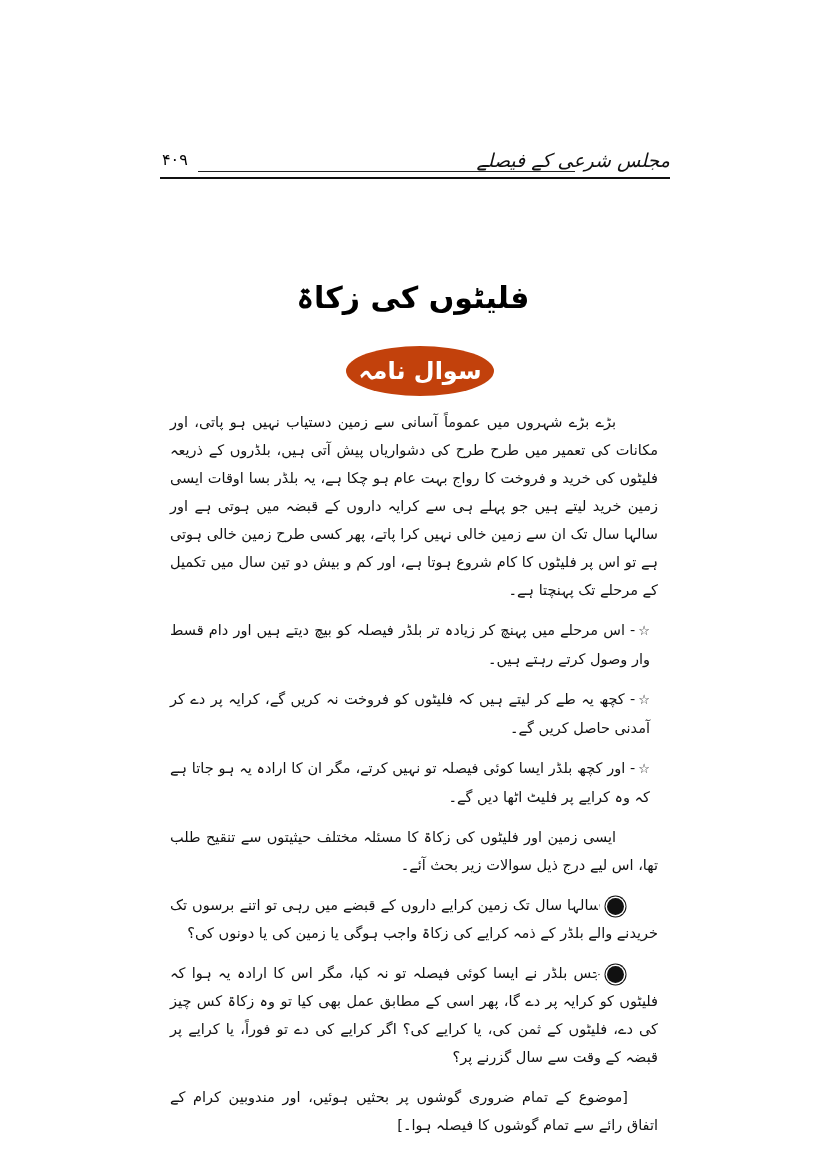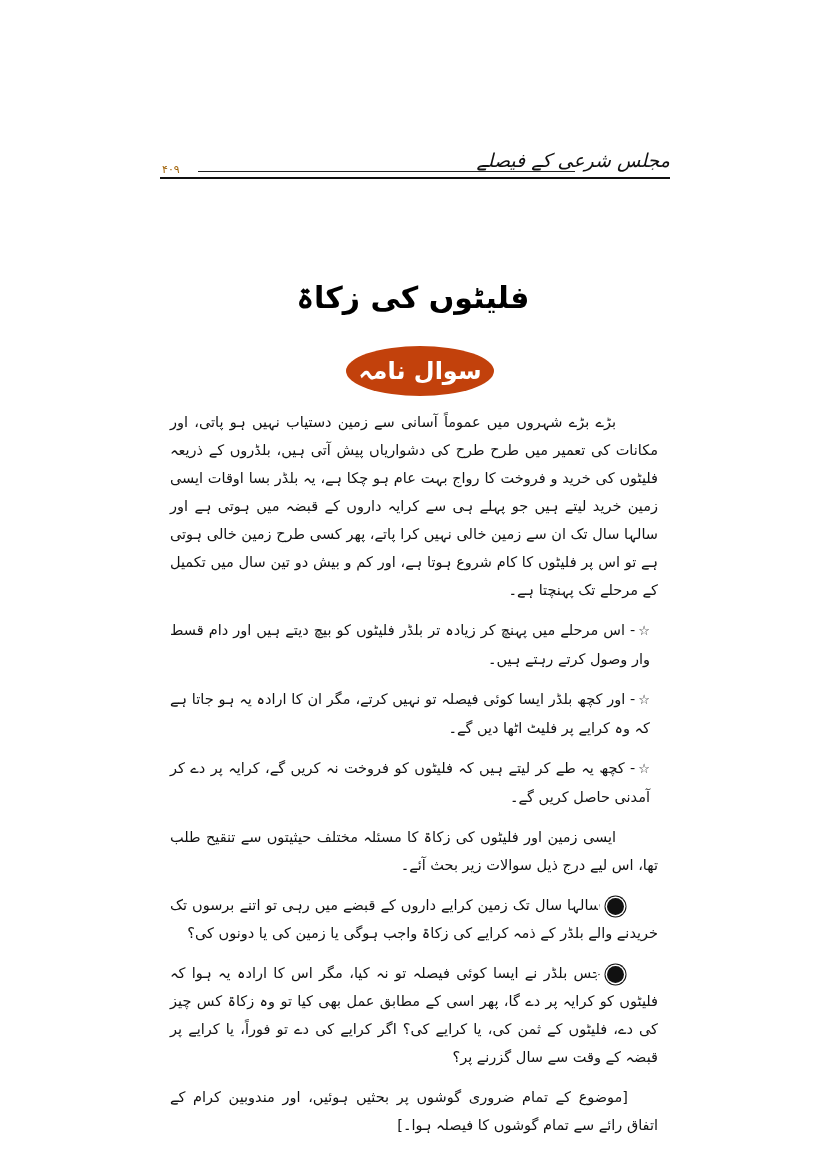--- a/index.html
+++ b/index.html
@@ -36,25 +36,25 @@
       top: 0;
       direction: rtl;
       font-size: 19px;
       line-height: 20px;
       color: #111;
       font-style: italic;
     }
     .header-page-number {
       position: absolute;
       left: 2px;
-      top: 10px;
+      top: 0;
       direction: rtl;
-      font-size: 11px;
+      font-size: 16px;
       line-height: 20px;
-      color: #a16207;
+      color: #000000;
     }
     .header-thin-line {
       position: absolute;
       left: 38px;
       right: 95px;
       top: 21px;
       height: 0;
       border-top: 1.5px solid #222;
     }
     .header-rule {
@@ -166,27 +166,27 @@
   <h1 class="chapter-title" style="margin:0;">فلیٹوں کی زکاۃ</h1>
 
   <div class="badge">
     <span class="badge-text">سوال نامہ</span>
   </div>
 
   <div class="body-text">
     <p class="para">بڑے بڑے شہروں میں عموماً آسانی سے زمین دستیاب نہیں ہو پاتی، اور مکانات کی تعمیر میں طرح طرح کی دشواریاں پیش آتی ہیں، بلڈروں کے ذریعہ فلیٹوں کی خرید و فروخت کا رواج بہت عام ہو چکا ہے، یہ بلڈر بسا اوقات ایسی زمین خرید لیتے ہیں جو پہلے ہی سے کرایہ داروں کے قبضہ میں ہوتی ہے اور سالہا سال تک ان سے زمین خالی نہیں کرا پاتے، پھر کسی طرح زمین خالی ہوتی ہے تو اس پر فلیٹوں کا کام شروع ہوتا ہے، اور کم و بیش دو تین سال میں تکمیل کے مرحلے تک پہنچتا ہے۔</p>
 
     <p class="bullet">
-      <span class="star">☆</span><span>- اس مرحلے میں پہنچ کر زیادہ تر بلڈر فلیٹوں کو بیچ دیتے ہیں اور دام قسط وار وصول کرتے رہتے ہیں۔</span>
+      <span class="star">☆</span><span>- اس مرحلے میں پہنچ کر زیادہ تر بلڈر فیصلہ کو بیچ دیتے ہیں اور دام قسط وار وصول کرتے رہتے ہیں۔</span>
+    </p>
+    <p class="bullet">
+      <span class="star">☆</span><span>- کچھ یہ طے کر لیتے ہیں کہ فلیٹوں کو فروخت نہ کریں گے، کرایہ پر دے کر آمدنی حاصل کریں گے۔</span>
     </p>
     <p class="bullet">
       <span class="star">☆</span><span>- اور کچھ بلڈر ایسا کوئی فیصلہ تو نہیں کرتے، مگر ان کا ارادہ یہ ہو جاتا ہے کہ وہ کرایے پر فلیٹ اٹھا دیں گے۔</span>
-    </p>
-    <p class="bullet">
-      <span class="star">☆</span><span>- کچھ یہ طے کر لیتے ہیں کہ فلیٹوں کو فروخت نہ کریں گے، کرایہ پر دے کر آمدنی حاصل کریں گے۔</span>
     </p>
 
     <p class="para">ایسی زمین اور فلیٹوں کی زکاۃ کا مسئلہ مختلف حیثیتوں سے تنقیح طلب تھا، اس لیے درج ذیل سوالات زیر بحث آئے۔</p>
 
     <p class="question">
       <span class="num-badge">۱</span><span>سالہا سال تک زمین کرایے داروں کے قبضے میں رہی تو اتنے برسوں تک خریدنے والے بلڈر کے ذمہ کرایے کی زکاۃ واجب ہوگی یا زمین کی یا دونوں کی؟</span>
     </p>
     <p class="question">
       <span class="num-badge">۳</span><span>جس بلڈر نے ایسا کوئی فیصلہ تو نہ کیا، مگر اس کا ارادہ یہ ہوا کہ فلیٹوں کو کرایہ پر دے گا، پھر اسی کے مطابق عمل بھی کیا تو وہ زکاۃ کس چیز کی دے، فلیٹوں کے ثمن کی، یا کرایے کی؟ اگر کرایے کی دے تو فوراً، یا کرایے پر قبضہ کے وقت سے سال گزرنے پر؟</span>
     </p>

